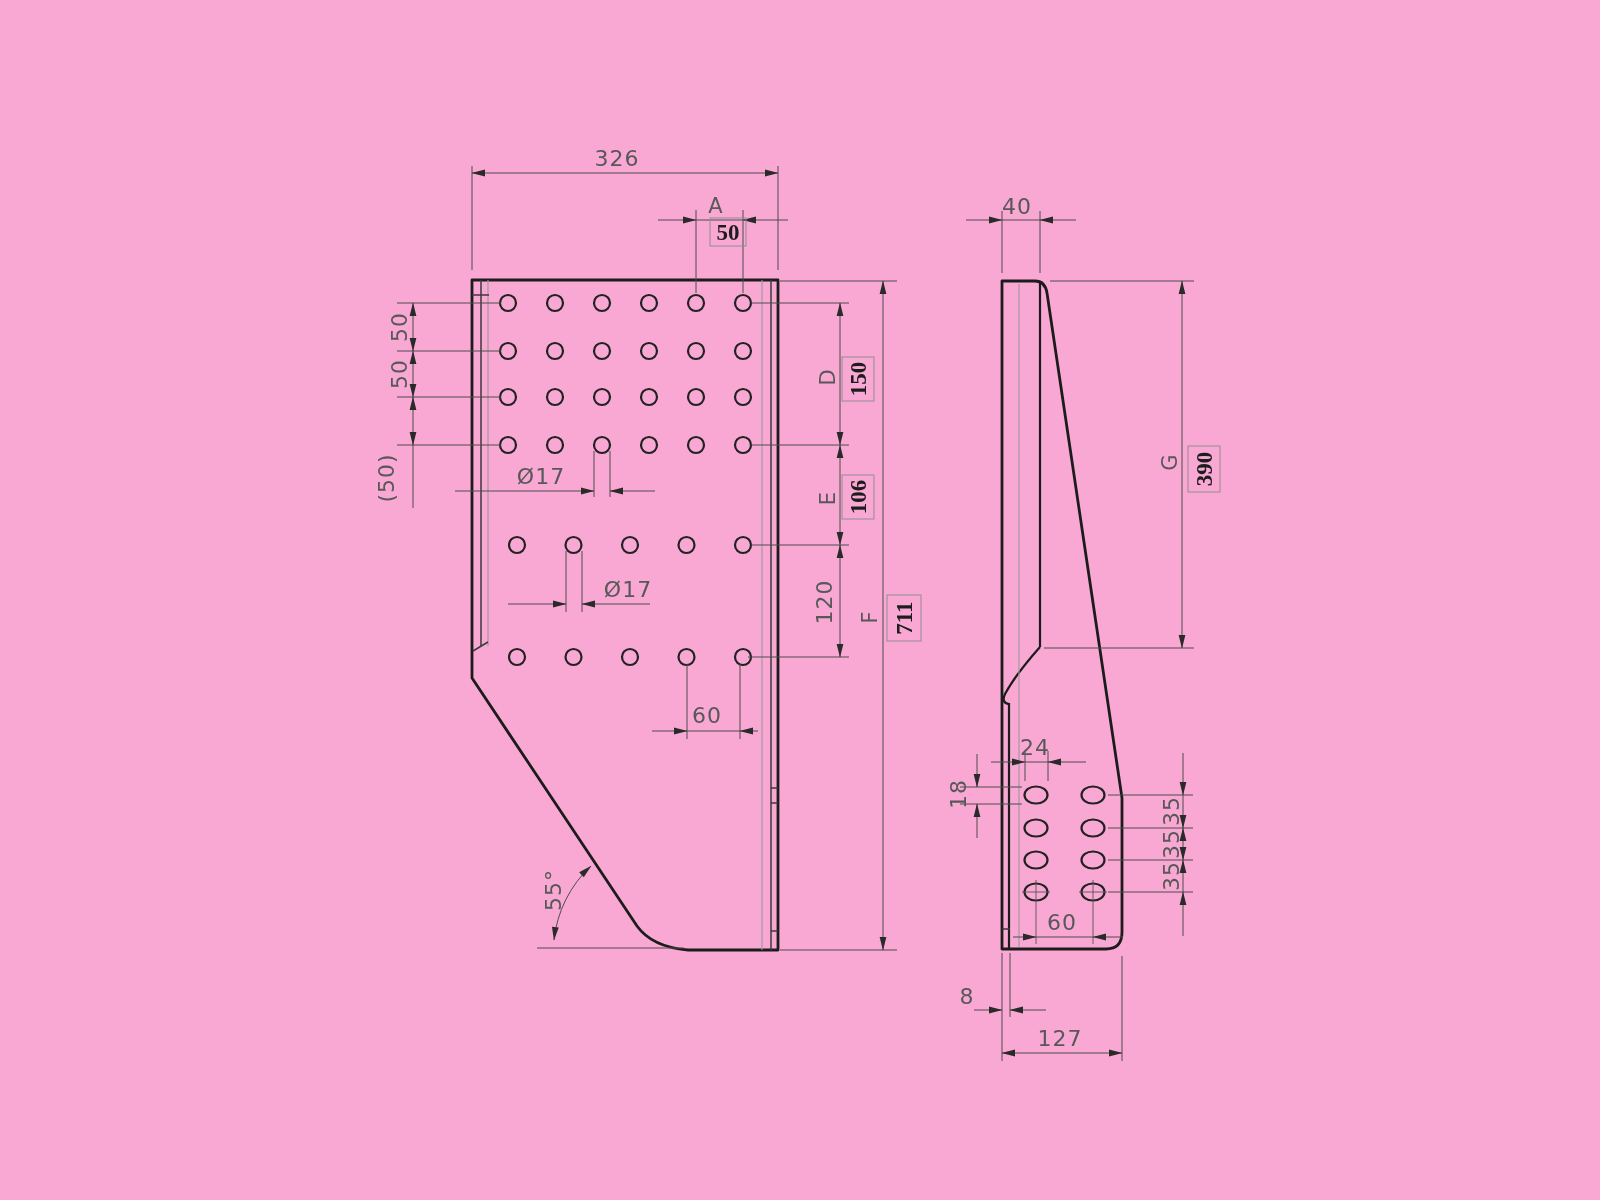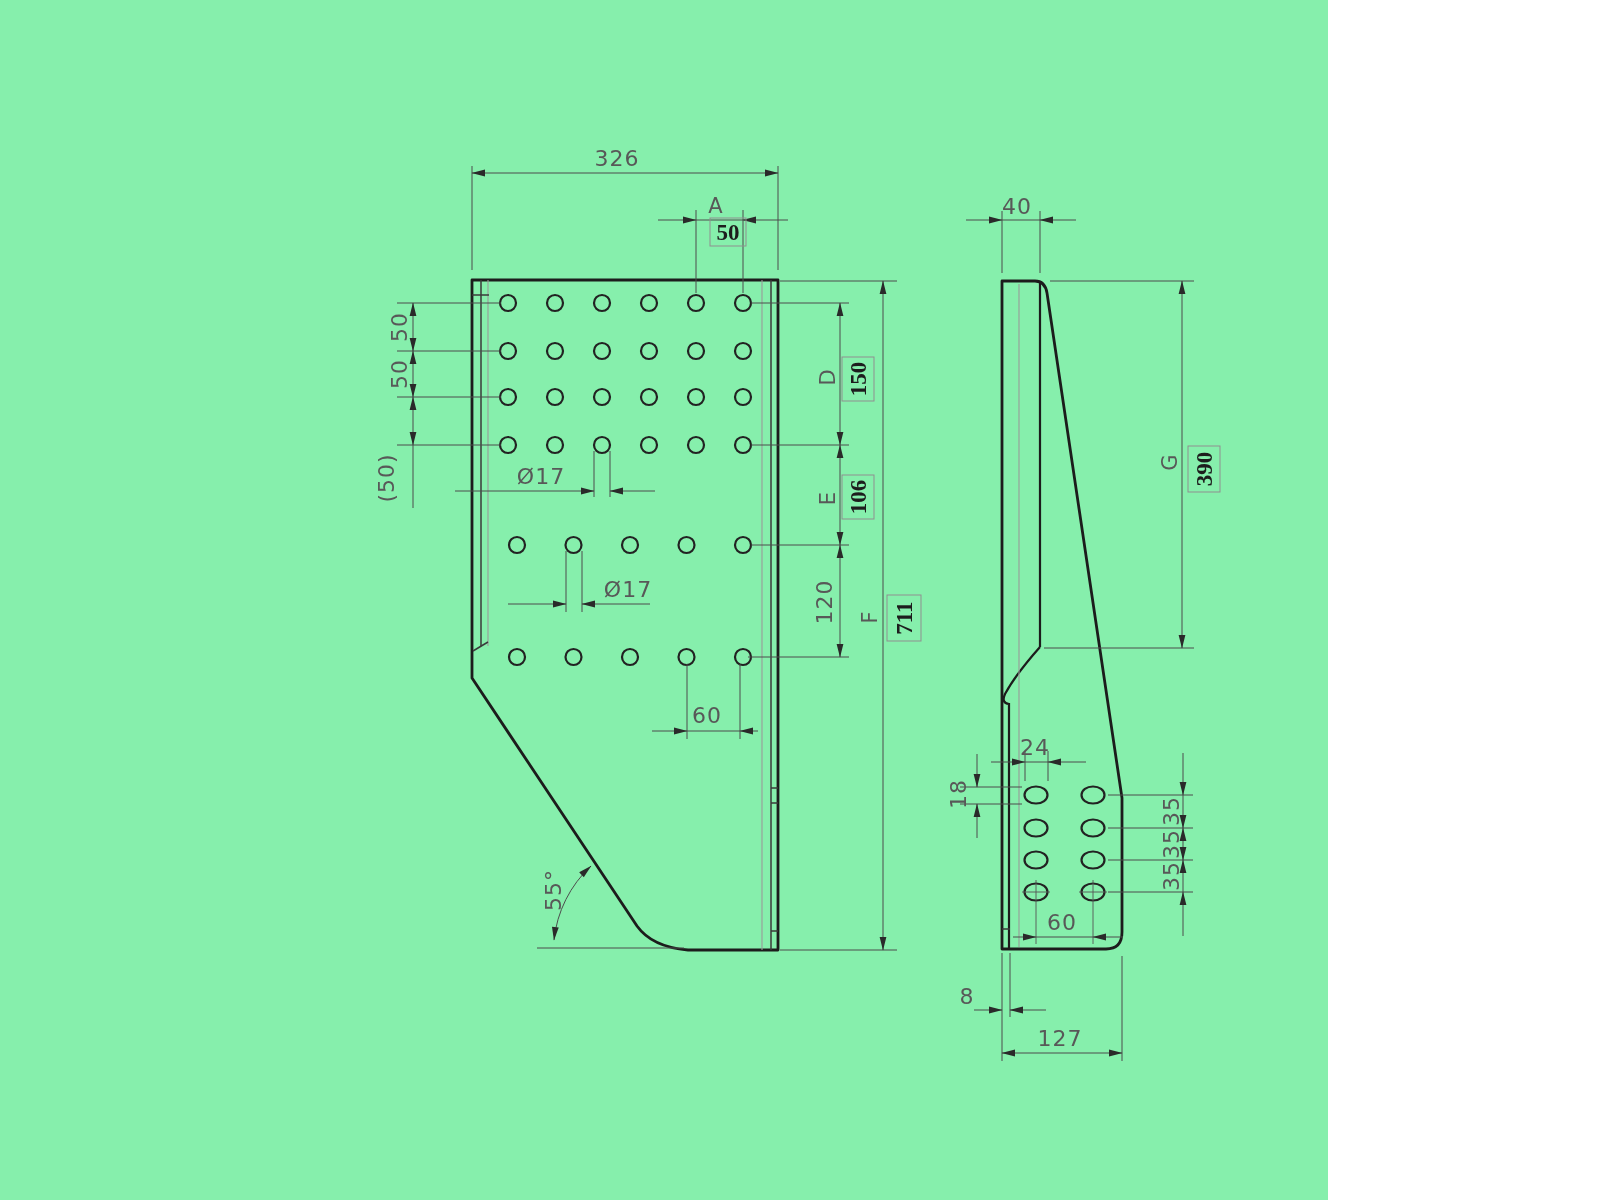--- a/index.html
+++ b/index.html
@@ -1,16 +1,16 @@
 <!DOCTYPE html>
 <html><head>
 <meta charset="utf-8">
 <style>
   html,body{margin:0;padding:0;background:#ffffff;}
-  #stage{width:1328px;height:1200px;background:#86efac;position:relative;overflow:hidden;text-align:right;}
+  #stage{width:1600px;height:1200px;background:#f9a8d4;position:relative;overflow:hidden;text-align:right;}
   svg{display:block;}
   .ol   {stroke:#1c1c1c; stroke-width:2.8; fill:none; stroke-linejoin:round;}
   .ol2  {stroke:#1c1c1c; stroke-width:2.2; fill:none;}
   .bend {stroke:#3a3a3a; stroke-width:1.5; fill:none;}
   .bthin{stroke:#9a9a9a; stroke-width:1.1; fill:none;}
   .hole {stroke:#222222; stroke-width:2.2; fill:none;}
   .dim  {stroke:#4d4d4d; stroke-width:1; fill:none;}
   .cl   {stroke:#555555; stroke-width:0.9; fill:none;}
   .dtxt {font-family:"DejaVu Sans",sans-serif; font-size:22px; fill:#585858; letter-spacing:1px;}
   .ltxt {font-family:"DejaVu Sans",sans-serif; font-size:21px; fill:#585858; letter-spacing:1px;}

